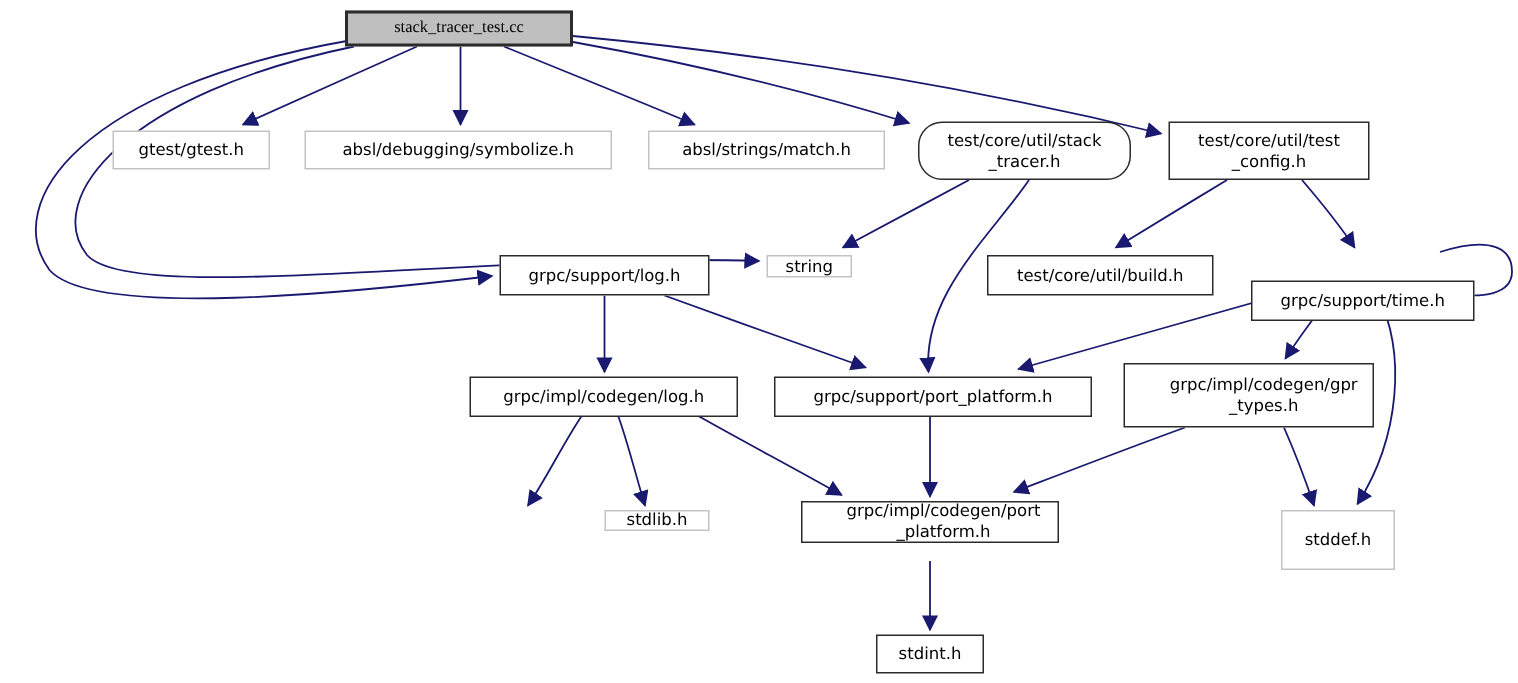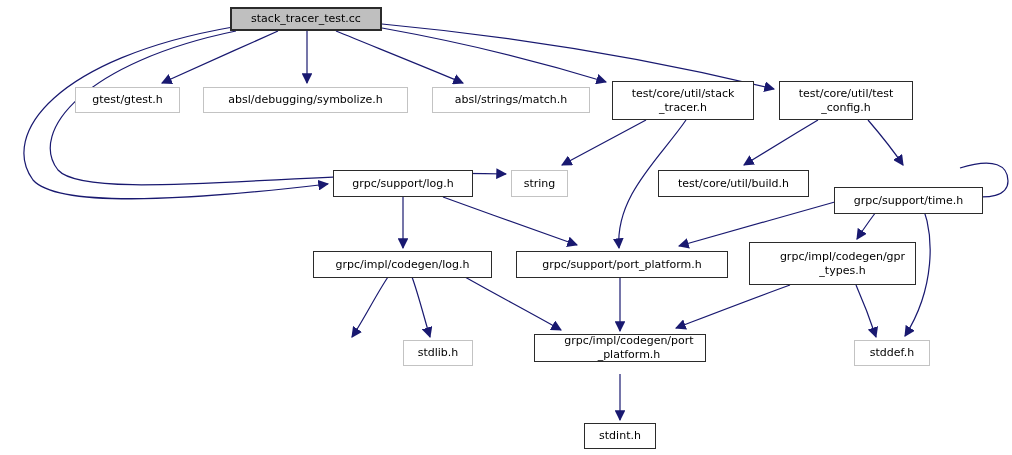--- a/index.html
+++ b/index.html
@@ -9,21 +9,21 @@
   }
   #edges { position:absolute; left:0; top:0; width:1012px; height:455px; }
   .node {
     position:absolute; box-sizing:border-box; background:#ffffff;
     display:flex; align-items:center; justify-content:center;
     text-align:center; font-size:11px; line-height:1.25; color:#000000;
     white-space:pre-line; padding:0 4px;
   }
   .node.internal { border:1.4px solid #2b2b2b; }
   .node.external { border:1px solid #c3c3c3; }
-  .node.root { background:#bfbfbf; border:2px solid #2b2b2b; }
+  .node.root { background:#bfbfbf; border:2px solid #2b2b2b;font-family:Liberation Serif, serif; }
   path.edge { fill:none; stroke:#191970; stroke-width:1.2px; }
 </style>
 </head>
 <body>
 
 <div id="graph">
 
   <svg id="edges" width="1012" height="455" viewBox="0 0 1012 455">
     <defs>
       <marker id="arrow" viewBox="0 0 10 10" refX="9" refY="5" markerWidth="9" markerHeight="9" orient="auto">
@@ -53,31 +53,31 @@
     <path class="edge" d="M620,277 L620,331" marker-end="url(#arrow)"></path>
     <path class="edge" d="M790,285 C754,298 710,315 676,328" marker-end="url(#arrow)"></path>
     <path class="edge" d="M856,285 C863,301 871,322 876,337" marker-end="url(#arrow)"></path>
     <path class="edge" d="M620,374 L620,420" marker-end="url(#arrow)"></path>
   </svg>
 
   <div class="node root" style="left:230px; top:7px;   width:152px; height:24px;">stack_tracer_test.cc</div>
   <div class="node external" style="left:75px;  top:87px;  width:105px; height:26px;">gtest/gtest.h</div>
   <div class="node external" style="left:203px; top:87px;  width:205px; height:26px;">absl/debugging/symbolize.h</div>
   <div class="node external" style="left:432px; top:87px;  width:158px; height:26px;">absl/strings/match.h</div>
-  <div class="node internal" style="left:612px; top:81px;  width:142px; height:39px;">test/core/util/stack
+  <div class="node internal" style="left:612px; top:81px;  width:142px; height:39px;border-radius:16px;">test/core/util/stack
 _tracer.h</div>
   <div class="node internal" style="left:779px; top:81px;  width:134px; height:39px;">test/core/util/test
 _config.h</div>
   <div class="node internal" style="left:333px; top:170px; width:140px; height:27px;">grpc/support/log.h</div>
-  <div class="node external" style="left:511px; top:170px; width:57px;  height:27px;">string</div>
+  <div class="node external" style="left:511px; top:170px; width:57px;  height:15px;">string</div>
   <div class="node internal" style="left:658px; top:170px; width:151px; height:27px;">test/core/util/build.h</div>
   <div class="node internal" style="left:834px; top:170px; width:149px; height:27px;margin-top:17px;">grpc/support/time.h</div>
   <div class="node internal" style="left:313px; top:251px; width:179px; height:27px;">grpc/impl/codegen/log.h</div>
   <div class="node internal" style="left:516px; top:251px; width:212px; height:27px;">grpc/support/port_platform.h</div>
   <div class="node internal" style="left:749px; top:242px; width:167px; height:43px;padding-left:24px;">grpc/impl/codegen/gpr
 _types.h</div>
-  <div class="node external" style="left:403px; top:340px; width:70px;  height:26px;">stdlib.h</div>
+  <div class="node external" style="left:403px; top:340px; width:70px;  height:14px;">stdlib.h</div>
   <div class="node internal" style="left:534px; top:334px; width:172px; height:28px;padding-left:22px;">grpc/impl/codegen/port
 _platform.h</div>
-  <div class="node external" style="left:854px; top:340px; width:76px;  height:26px;">stddef.h</div>
+  <div class="node external" style="left:854px; top:340px; width:76px;  height:40px;">stddef.h</div>
   <div class="node internal" style="left:584px; top:423px; width:72px;  height:26px;">stdint.h</div>
 
 </div>
 
 </body></html>

